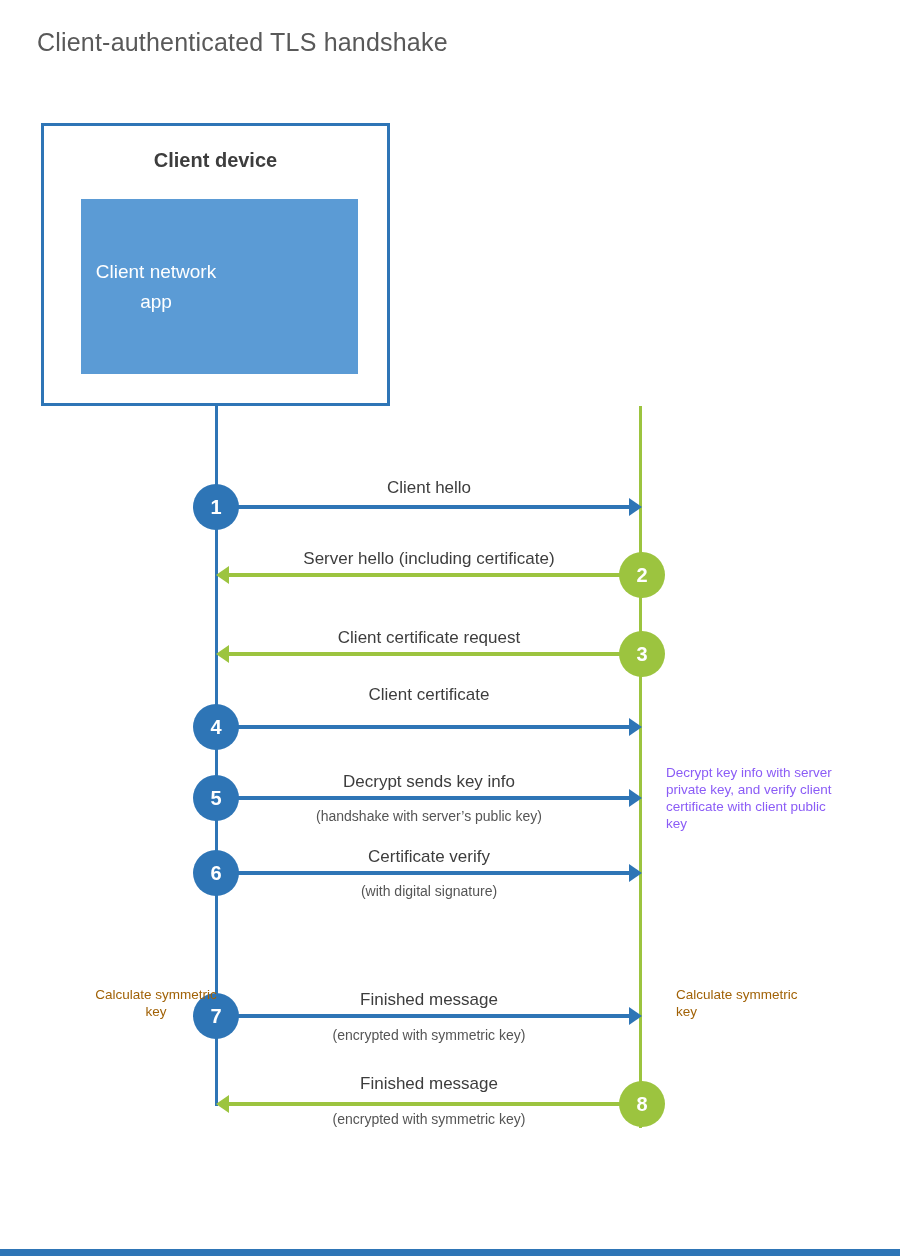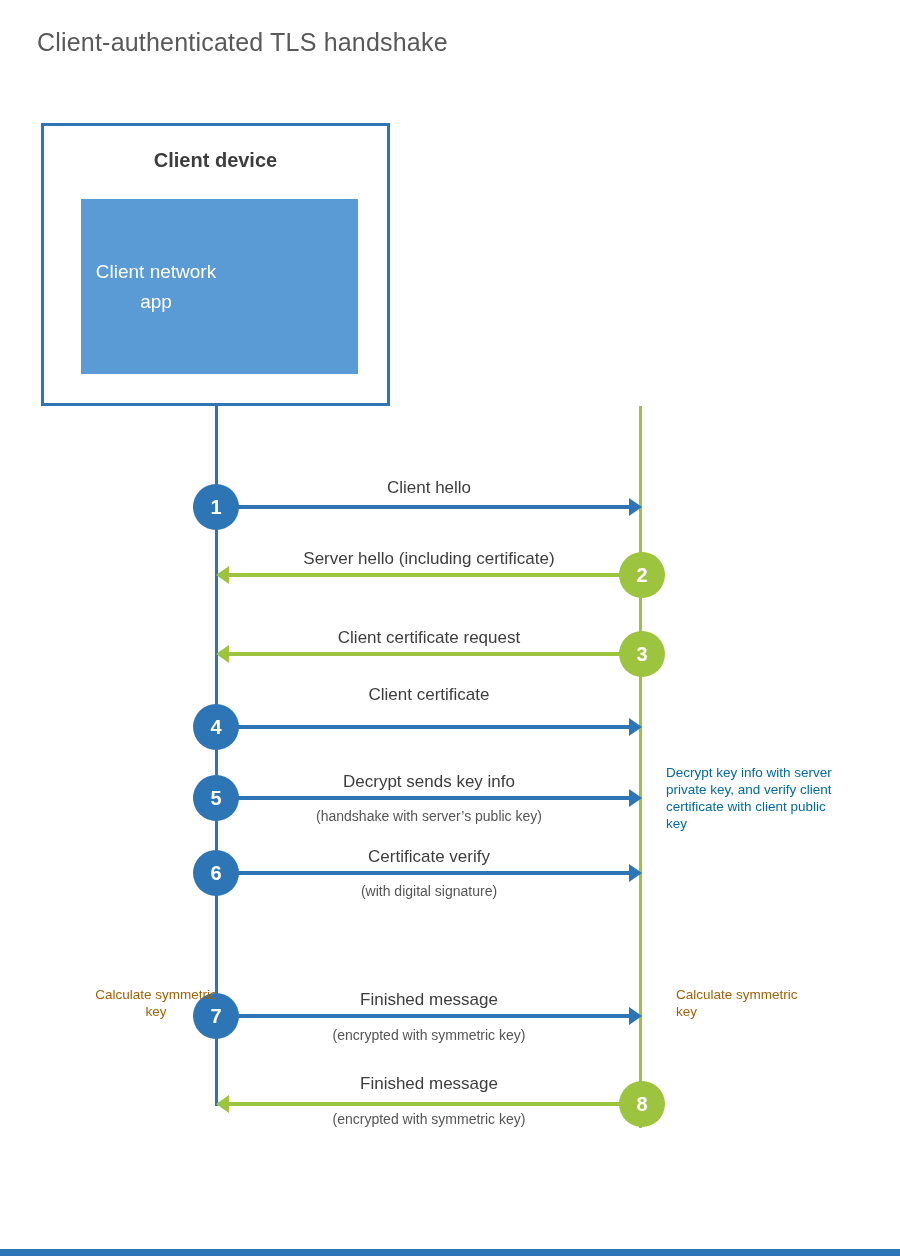--- a/index.html
+++ b/index.html
@@ -51,21 +51,21 @@
     border-right:13px solid currentColor;border-top:9px solid transparent;border-bottom:9px solid transparent;
   }
   .step-label{
     position:absolute;left:429px;transform:translateX(-50%);font-size:17px;color:#3d3d3d;
     white-space:nowrap;z-index:4;
   }
   .step-sub{
     position:absolute;left:429px;transform:translateX(-50%);font-size:14px;color:#555;
     white-space:nowrap;z-index:4;
   }
-  .side-note{position:absolute;left:666px;top:764px;width:172px;font-size:13.5px;line-height:17px;color:#0369a1;z-index:4;}
+  .side-note{position:absolute;left:666px;top:764px;width:172px;font-size:13.5px;line-height:17px;color:#8b5cf6;z-index:4;}
   .calc-note{position:absolute;top:986px;font-size:13.5px;line-height:17px;color:#a16207;z-index:4;}
   .calc-left{left:95px;width:122px;text-align:center;}
   .calc-right{left:676px;width:122px;text-align:left;}
   .footer-bar{position:absolute;left:0;top:1249px;width:900px;height:7px;background:var(--blue);}
 </style>
 </head>
 <body>
 
 <div class="canvas">
 

